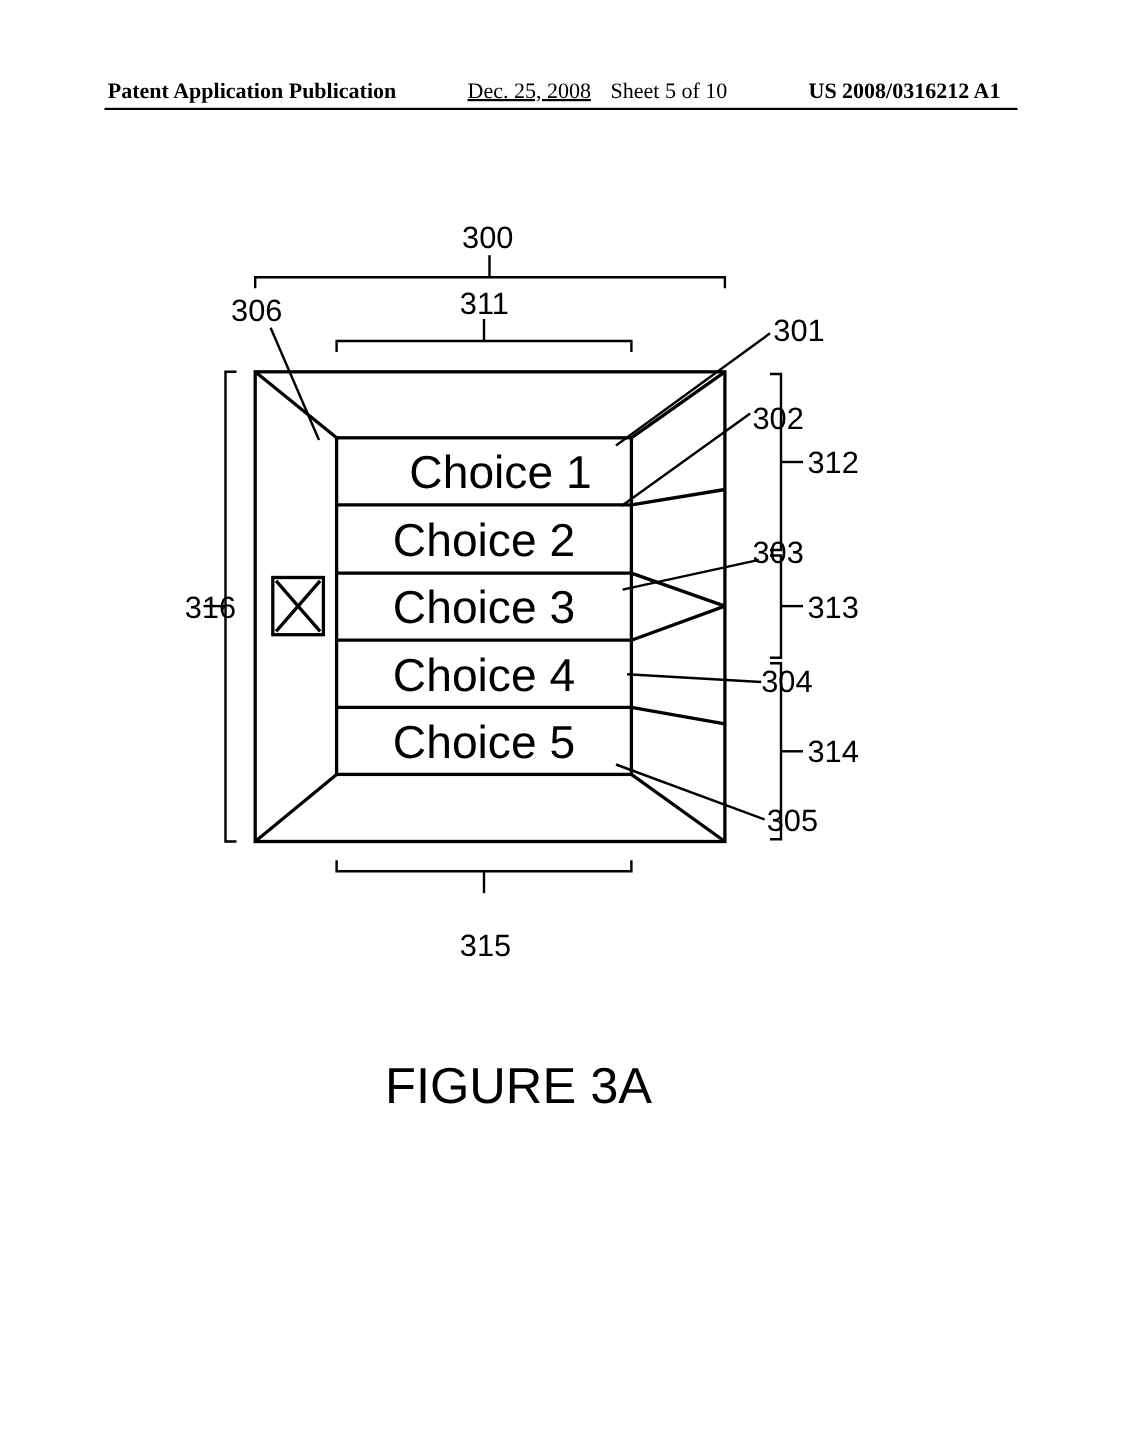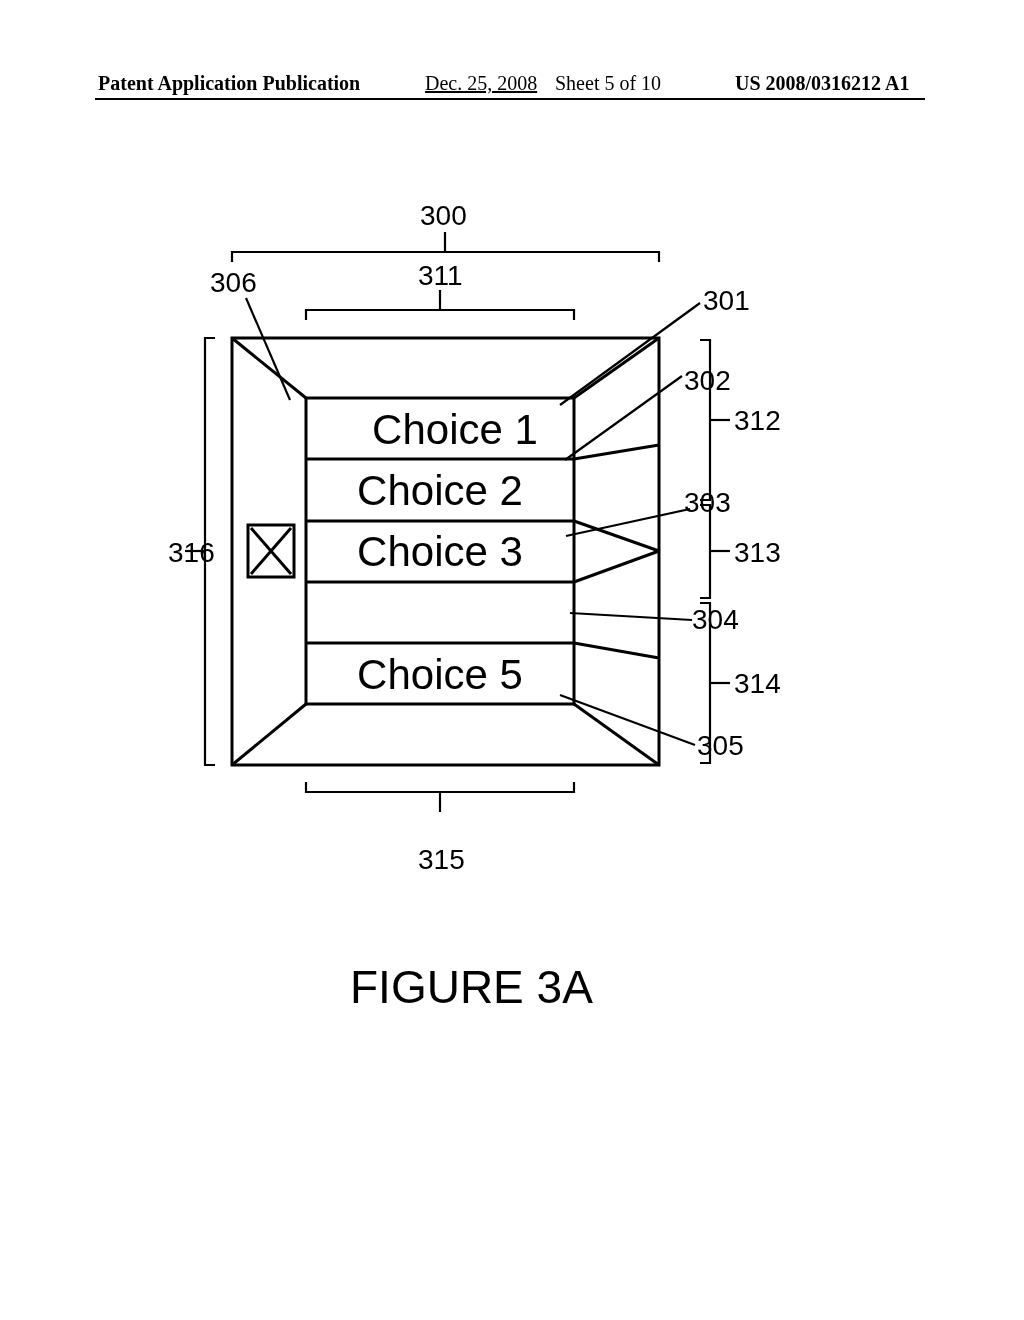--- a/index.html
+++ b/index.html
@@ -117,20 +117,21 @@
 
       <line x1="692" y1="620" x2="570" y2="613"></line>
 
       <line x1="695" y1="745" x2="560" y2="695"></line>
     </g>
   </svg>
 
   <div class="choice" style="left:321px; width:268px; top:406px;">Choice 1</div>
   <div class="choice" style="left:306px; width:268px; top:467px;">Choice 2</div>
   <div class="choice" style="left:306px; width:268px; top:528px;">Choice 3</div>
+  <div class="choice" style="left:306px; width:268px; top:590px;">Choice 4</div>
   <div class="choice" style="left:306px; width:268px; top:651px;">Choice 5</div>
 
   <div class="label" style="left:420px; top:200px;">300</div>
   <div class="label" style="left:418px; top:260px;">311</div>
   <div class="label" style="left:210px; top:267px;">306</div>
   <div class="label" style="left:703px; top:285px;">301</div>
   <div class="label" style="left:684px; top:365px;">302</div>
   <div class="label" style="left:734px; top:405px;">312</div>
   <div class="label" style="left:684px; top:487px;">303</div>
   <div class="label" style="left:734px; top:537px;">313</div>

